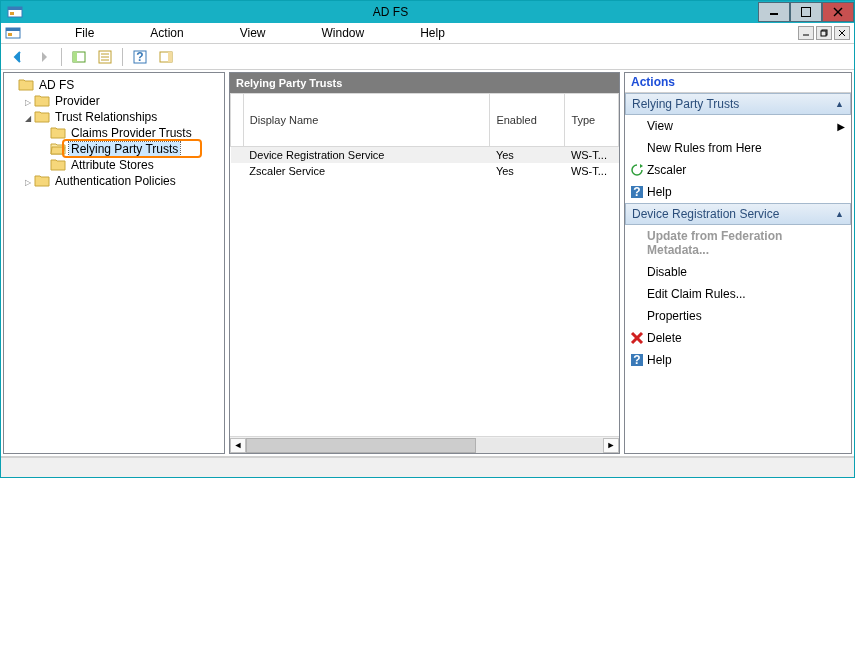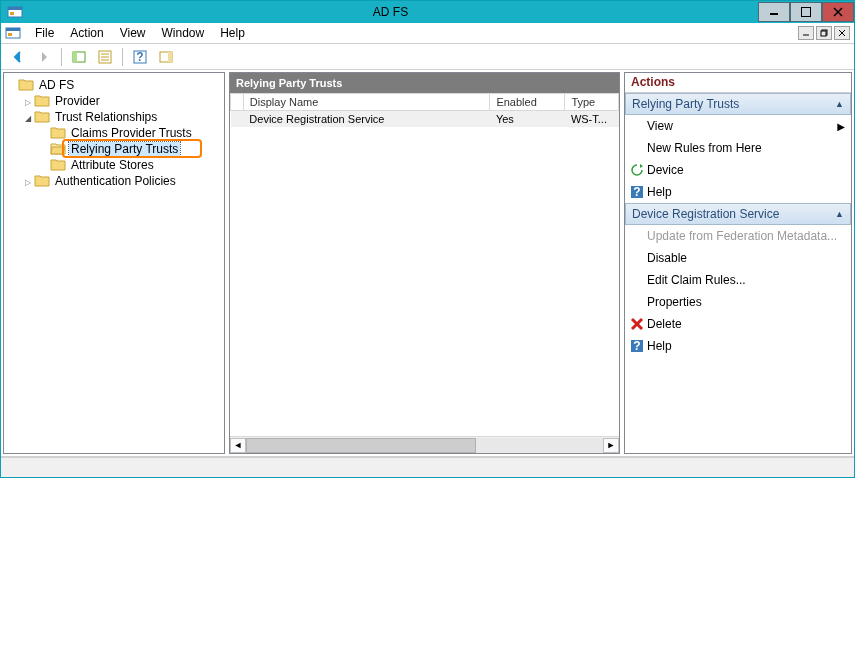--- a/index.html
+++ b/index.html
@@ -14,21 +14,21 @@
   .titlebar-btn { width: 32px; height: 20px; border: 1px solid #4a6a7a; background: #c0ced6; margin-top: 1px; display: flex; align-items: center; justify-content: center; }
   .titlebar-btn.min::after { content: ""; width: 8px; height: 2px; background: #000; margin-top: 4px;}
   .titlebar-btn.max { position: relative; }
   .titlebar-btn.max::after { content: ""; width: 8px; height: 8px; border: 1px solid #000; }
   .titlebar-btn.close { background: #c75050; }
   .titlebar-btn.close svg { width: 10px; height: 10px; }
 
   
   .menubar { height: 21px; background: #fff; border-bottom: 1px solid #d0d0d0; display: flex; align-items: center; padding: 0 4px; }
   .menubar-icon { width: 16px; height: 16px; margin-right: 6px; }
-  .menubar-item { padding: 2px 8px; color: #000; cursor: default; }
+  .menubar-item { padding: 2px 8px; color: #000; cursor: default; margin-left: 40px; }
   .menubar-spacer { flex: 1; }
   .menubar-right { display: flex; align-items: center; gap: 2px; }
   .menubar-rbtn { width: 16px; height: 14px; border: 1px solid #a0a0a0; background: #eaeaea; display:flex; align-items:center; justify-content:center; }
   .menubar-rbtn svg { width:8px; height:8px; }
 
   
   .toolbar { height: 26px; background: #fff; border-bottom: 1px solid #d0d0d0; display: flex; align-items: center; padding: 0 6px; gap: 4px; }
   .tbtn { width: 22px; height: 22px; display: flex; align-items:center; justify-content:center; }
   .tsep { width:1px; height:18px; background:#c0c0c0; margin:0 2px;}
 
@@ -49,36 +49,36 @@
   .tree-row.selected .lbl { background:#cce8ff; outline:1px dotted #666; }
   .tree-row .lbl { padding:0 2px; }
   .tree ul ul { padding-left: 16px; }
   .highlight-ring { position:absolute; border:2px solid #ff8000; border-radius:4px; pointer-events:none; left:24px; top:-2px; height:19px; width:140px;}
 
   
   .cp-header { height: 20px; background: #7c7c7c; color: #fff; display:flex; align-items:center; padding:0 6px; font-weight:bold; font-size:11px;}
   .cp-body { flex:1; background:#fff; display:flex; flex-direction:column; min-height:0;}
   .cp-table-wrap { flex:1; overflow:hidden; position:relative;}
   .cp-table { width:100%; border-collapse:collapse; table-layout:fixed;}
-  .cp-table th { text-align:left; font-weight:normal; background:#fff; border:1px solid #d8d8d8; padding:2px 6px; font-size:11px; color:#333;}
+  .cp-table th { text-align:left; font-weight:normal; background:#fff; border:1px solid #d8d8d8; padding:20px 6px; font-size:11px; color:#333;}
   .cp-table td { padding:2px 6px; font-size:11px; white-space:nowrap; overflow:hidden; text-overflow:ellipsis;}
   .cp-table tr.selr td { background:#f0f0f0; }
   .cp-table th:first-child, .cp-table td:first-child { width:12px; padding:0;}
   .cp-hscroll { height:17px; border-top:1px solid #d8d8d8; display:flex; align-items:center; background:#f0f0f0;}
   .cp-hscroll .arrow { width:16px; height:15px; border:1px solid #c0c0c0; background:#fafafa; display:flex;align-items:center;justify-content:center; font-size:9px;}
   .cp-hscroll .track { flex:1; height:15px; background:#e8e8e8; position:relative;}
   .cp-hscroll .thumb { position:absolute; left:0; top:0; bottom:0; width:230px; background:#cdcdcd; border:1px solid #b0b0b0;}
 
   
-  .ap-header { height:20px; background:#fff; color:#7f1d1d; font-weight:bold; padding:2px 6px; border-bottom:1px solid #d0d0d0;}
+  .ap-header { height:20px; background:#fff; color:#1d4ed8; font-weight:bold; padding:2px 6px; border-bottom:1px solid #d0d0d0;}
   .ap-body { flex:1; overflow:auto; background:#fff;}
   .ap-group-hdr { background: linear-gradient(#e7eff7,#cddff1); border:1px solid #a5b9cd; color:#2b4e7b; padding:3px 6px; display:flex; align-items:center; justify-content:space-between; margin:0;}
   .ap-group-hdr .collapse { font-size:9px;}
   .ap-item { display:flex; align-items:center; padding:4px 6px 4px 22px; position:relative; cursor:default; color:#000;}
-  .ap-item.disabled { color:#9a9a9a; }
+  .ap-item.disabled { color:#9a9a9a;font-weight:bold; }
   .ap-item .icn { position:absolute; left:4px; top:3px; width:16px; height:16px;}
   .ap-item .chev { margin-left:auto; font-size:10px;}
 
   
   .statusbar { height:20px; background:#f0f0f0; border-top:1px solid #d0d0d0;}
 
   
   svg.folder-svg { width:16px; height:13px; }
 </style>
 </head>
@@ -281,20 +281,26 @@
                 <th>Type</th>
               </tr>
             </thead>
             <tbody>
               <tr class="selr">
                 <td></td>
                 <td>Device Registration Service</td>
                 <td>Yes</td>
                 <td>WS-T...</td>
               </tr>
+              <tr>
+                <td></td>
+                <td>Zscaler Service</td>
+                <td>Yes</td>
+                <td>WS-T...</td>
+              </tr>
             </tbody>
           </table>
         </div>
         <div class="cp-hscroll">
           <div class="arrow">◄</div>
           <div class="track">
               <div class="thumb"></div>
             </div>
           <div class="arrow">►</div>
         </div>
@@ -313,21 +319,21 @@
             <span class="chev">▶</span>
           </div>
         <div class="ap-item">
             <span>New Rules from Here</span>
           </div>
         <div class="ap-item">
           <span class="icn"><svg viewBox="0 0 16 16">
                 <path d="M8 3a5 5 0 1 0 5 5" fill="none" stroke="#2e9e3a" stroke-width="1.5"></path>
                 <path d="M11 2l3 2-3 2z" fill="#2e9e3a"></path>
               </svg></span>
-          <span>Device</span>
+          <span>Zscaler</span>
         </div>
         <div class="ap-item">
           <span class="icn"><svg viewBox="0 0 16 16">
                 <rect x="2" y="2" width="12" height="12" fill="#3a7ab8"></rect>
                 <text x="8" y="12" text-anchor="middle" font-size="10" fill="#fff" font-weight="bold">?</text>
               </svg></span>
           <span>Help</span>
         </div>
 
         <div class="ap-group-hdr">

